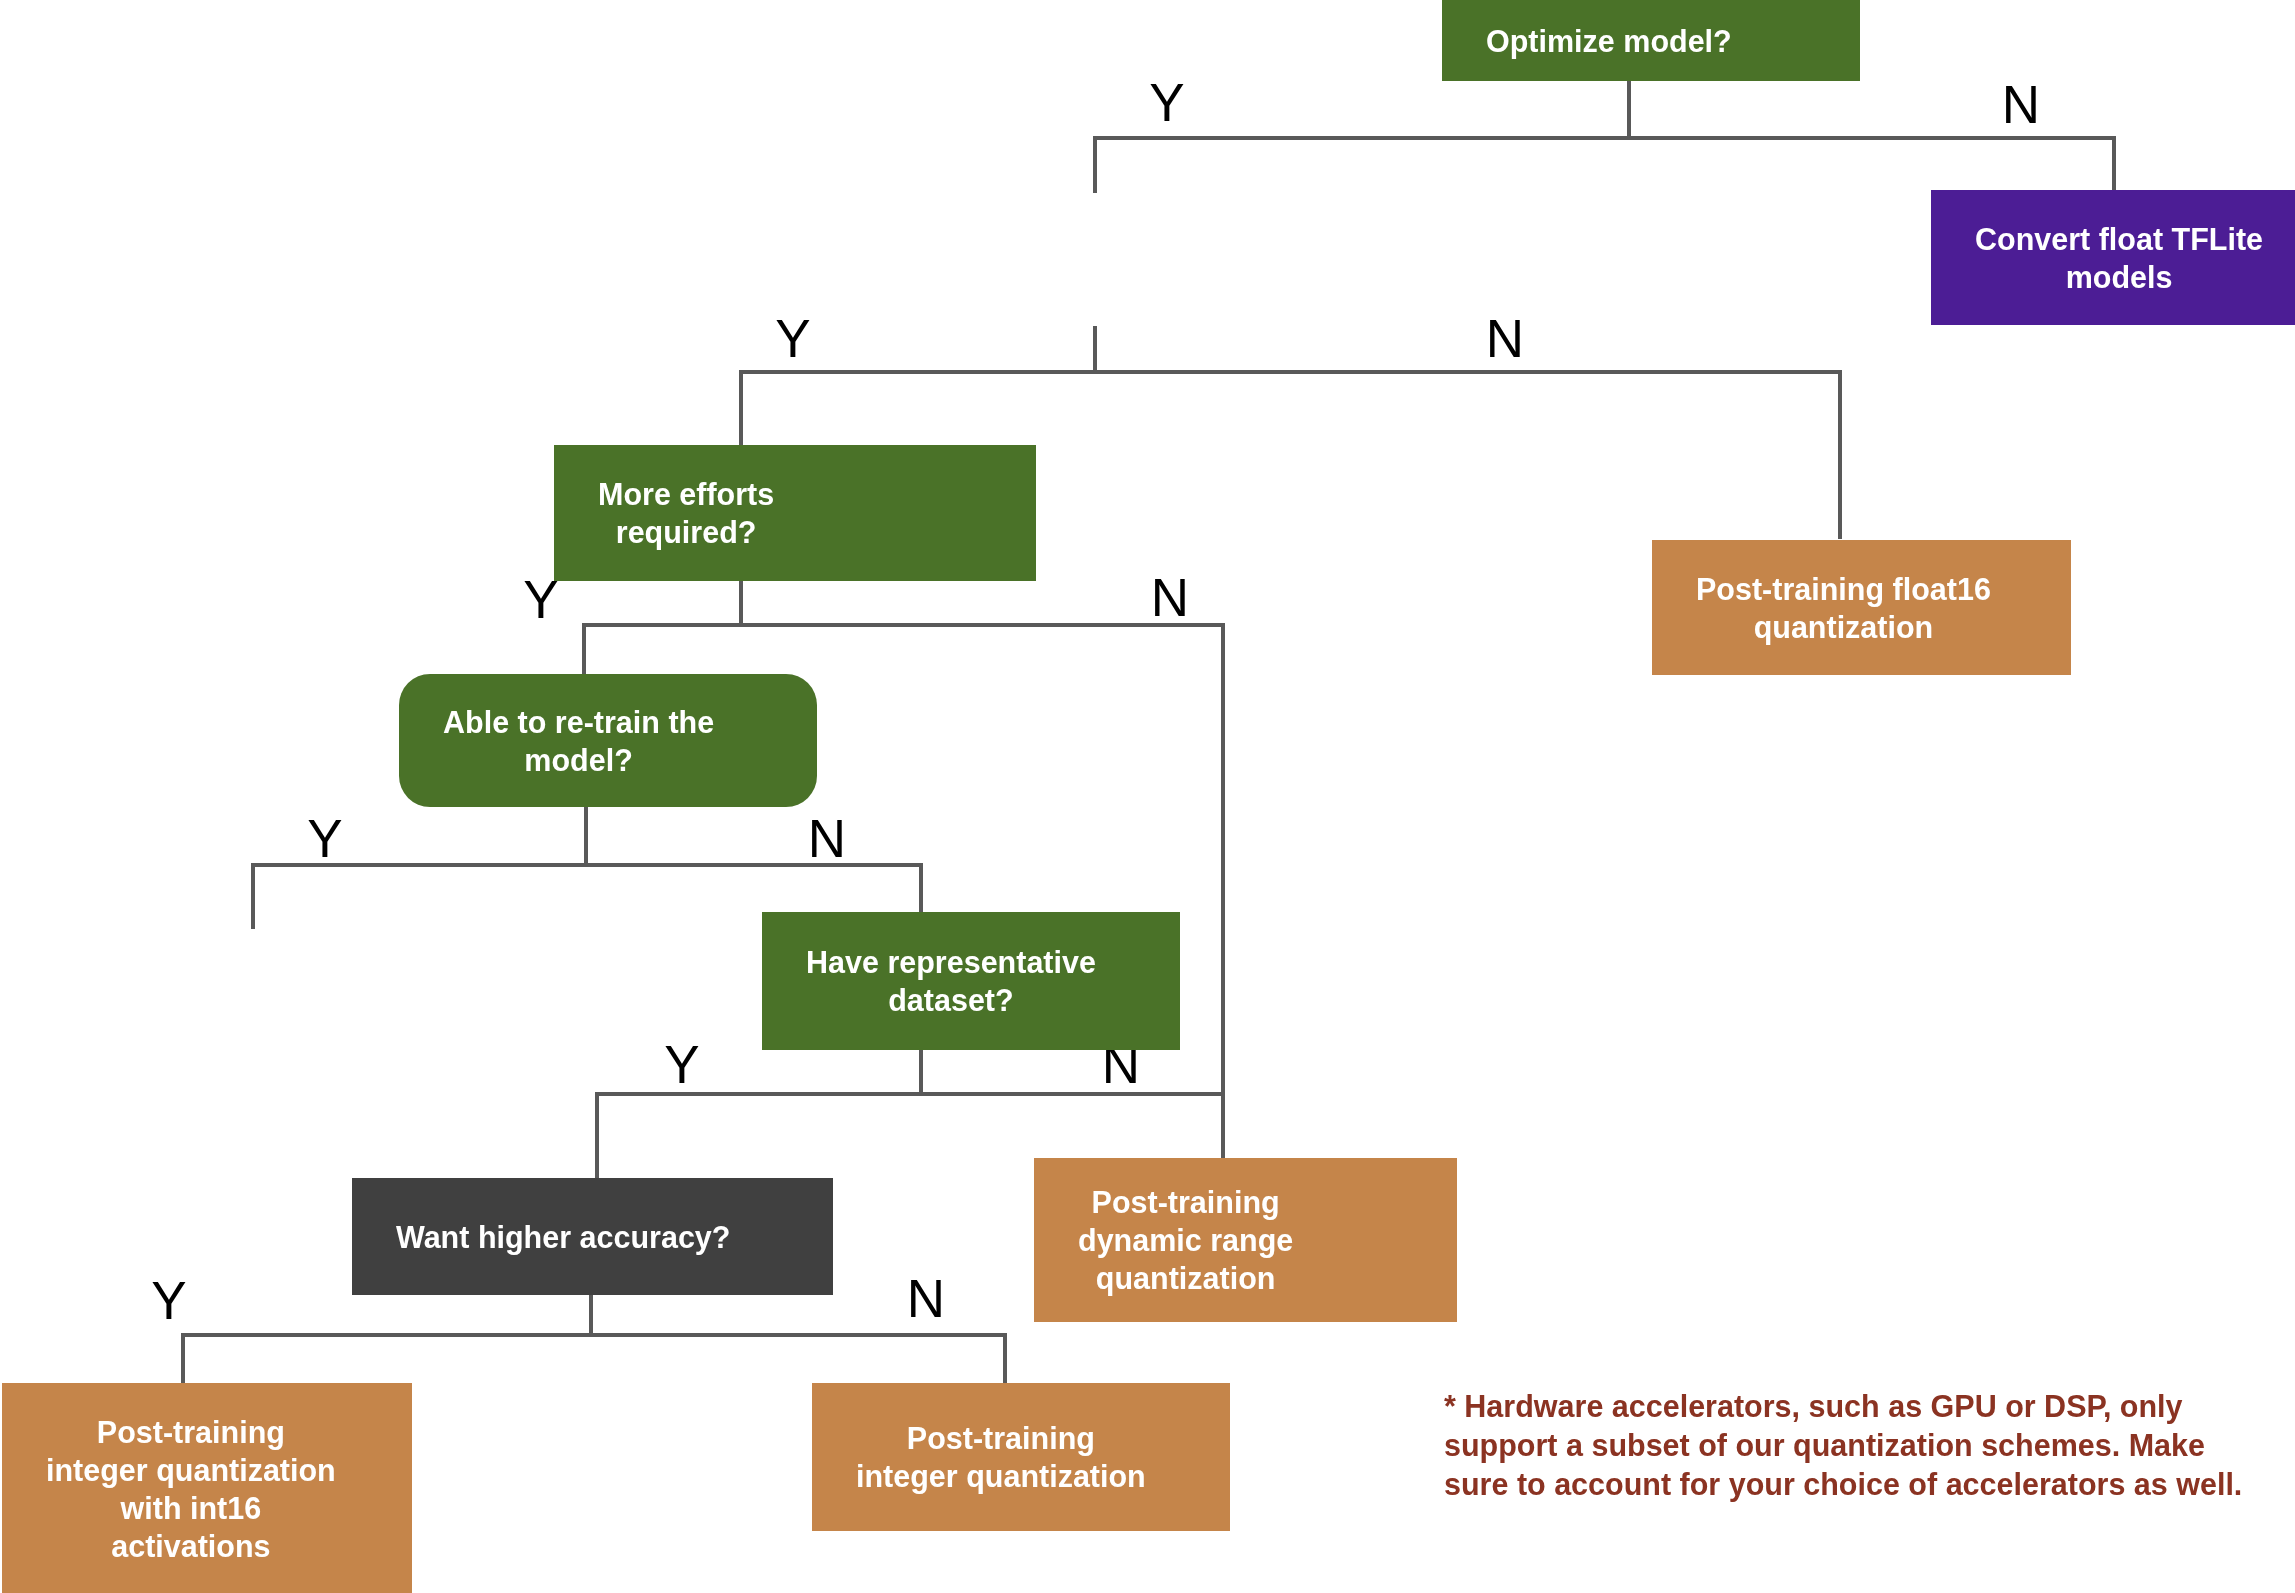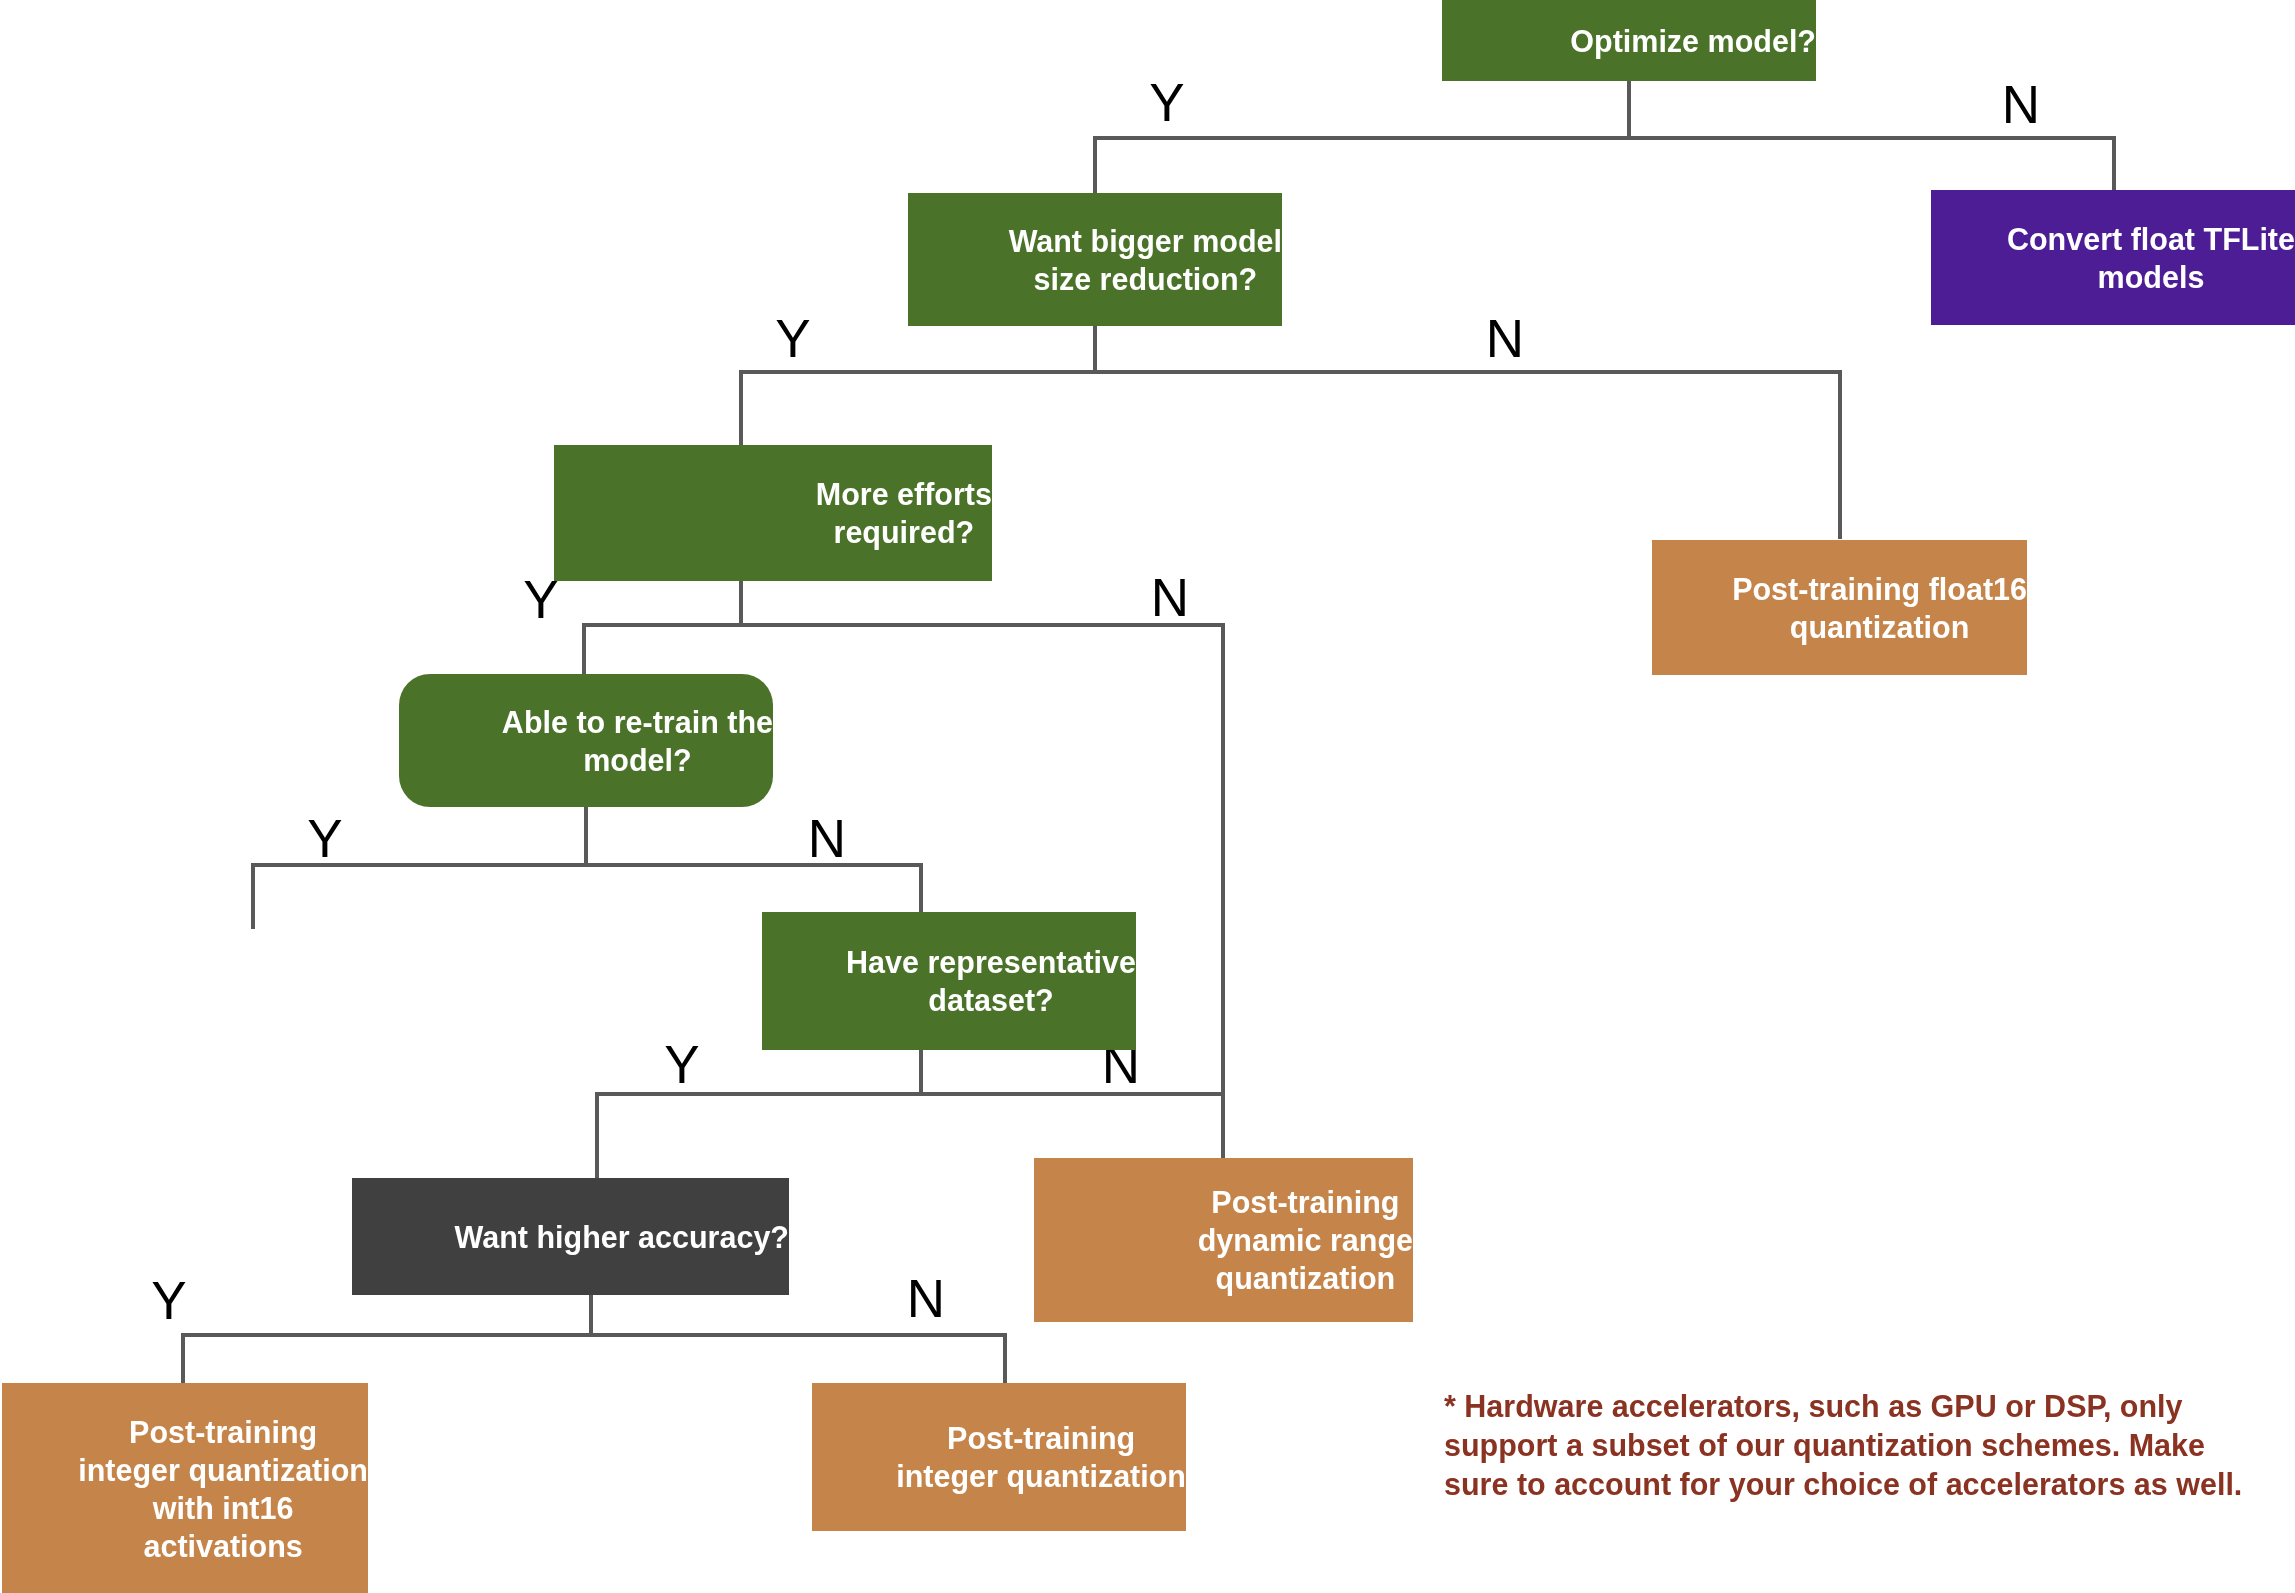--- a/index.html
+++ b/index.html
@@ -2,22 +2,22 @@
 <html><head>
 <meta charset="utf-8">
 <style>
   html,body{margin:0;padding:0;background:#ffffff;}
   .canvas{
     position:relative;width:2295px;height:1594px;background:#ffffff;
     font-family:"Liberation Sans", sans-serif;overflow:hidden;
   }
   .seg{position:absolute;background:#595959;}
   .node{
-    position:absolute;display:flex;align-items:center;justify-content:flex-end;
-    text-align:center;color:#ffffff;
+    position:absolute;display:flex;align-items:center;justify-content:flex-start;
+    text-align:center;color:#ffffff;padding-left:44px;
   }
   .node-label{
     white-space:pre-line;font-weight:bold;font-size:30.5px;line-height:38px;
     letter-spacing:0px;
   }
   .yn{
     position:absolute;transform:translate(-50%,-50%);
     font-size:53px;font-weight:500;color:#000000;line-height:1;
   }
   .footnote{
@@ -69,24 +69,20 @@
   <div class="yn" style="left: 325px; top: 838px; color: rgb(0, 0, 0);">Y</div>
   <div class="yn" style="left: 827px; top: 838px; color: rgb(0, 0, 0);">N</div>
   <div class="yn" style="left: 682px; top: 1064px; color: rgb(0, 0, 0);">Y</div>
   <div class="yn" style="left: 1121px; top: 1064px; color: rgb(0, 0, 0);">N</div>
   <div class="yn" style="left: 169px; top: 1300px; color: rgb(0, 0, 0);">Y</div>
   <div class="yn" style="left: 926px; top: 1298px; color: rgb(0, 0, 0);">N</div>
 
   <div class="node q" style="left: 1442px; top: 0px; width: 374px; height: 81px; background: rgb(74, 114, 40);">
     <span class="node-label">Optimize model?</span>
   </div>
-  <div class="node q" style="left: 908px; top: 193px; width: 374px; height: 133px; background: rgb(74, 114, 40);">
-    <span class="node-label">Want bigger model
-size reduction?</span>
-  </div>
   <div class="node q" style="left: 554px; top: 445px; width: 438px; height: 136px; background: rgb(74, 114, 40);">
     <span class="node-label">More efforts
 required?</span>
   </div>
   <div class="node q" style="left: 399px; top: 674px; width: 374px; height: 133px; background: rgb(74, 114, 40); border-radius: 31px;">
     <span class="node-label">Able to re-train the
 model?</span>
   </div>
   <div class="node q" style="left: 734px; top: 912px; width: 374px; height: 138px; background: rgb(74, 114, 40); margin-left: 28px;">
     <span class="node-label">Have representative

